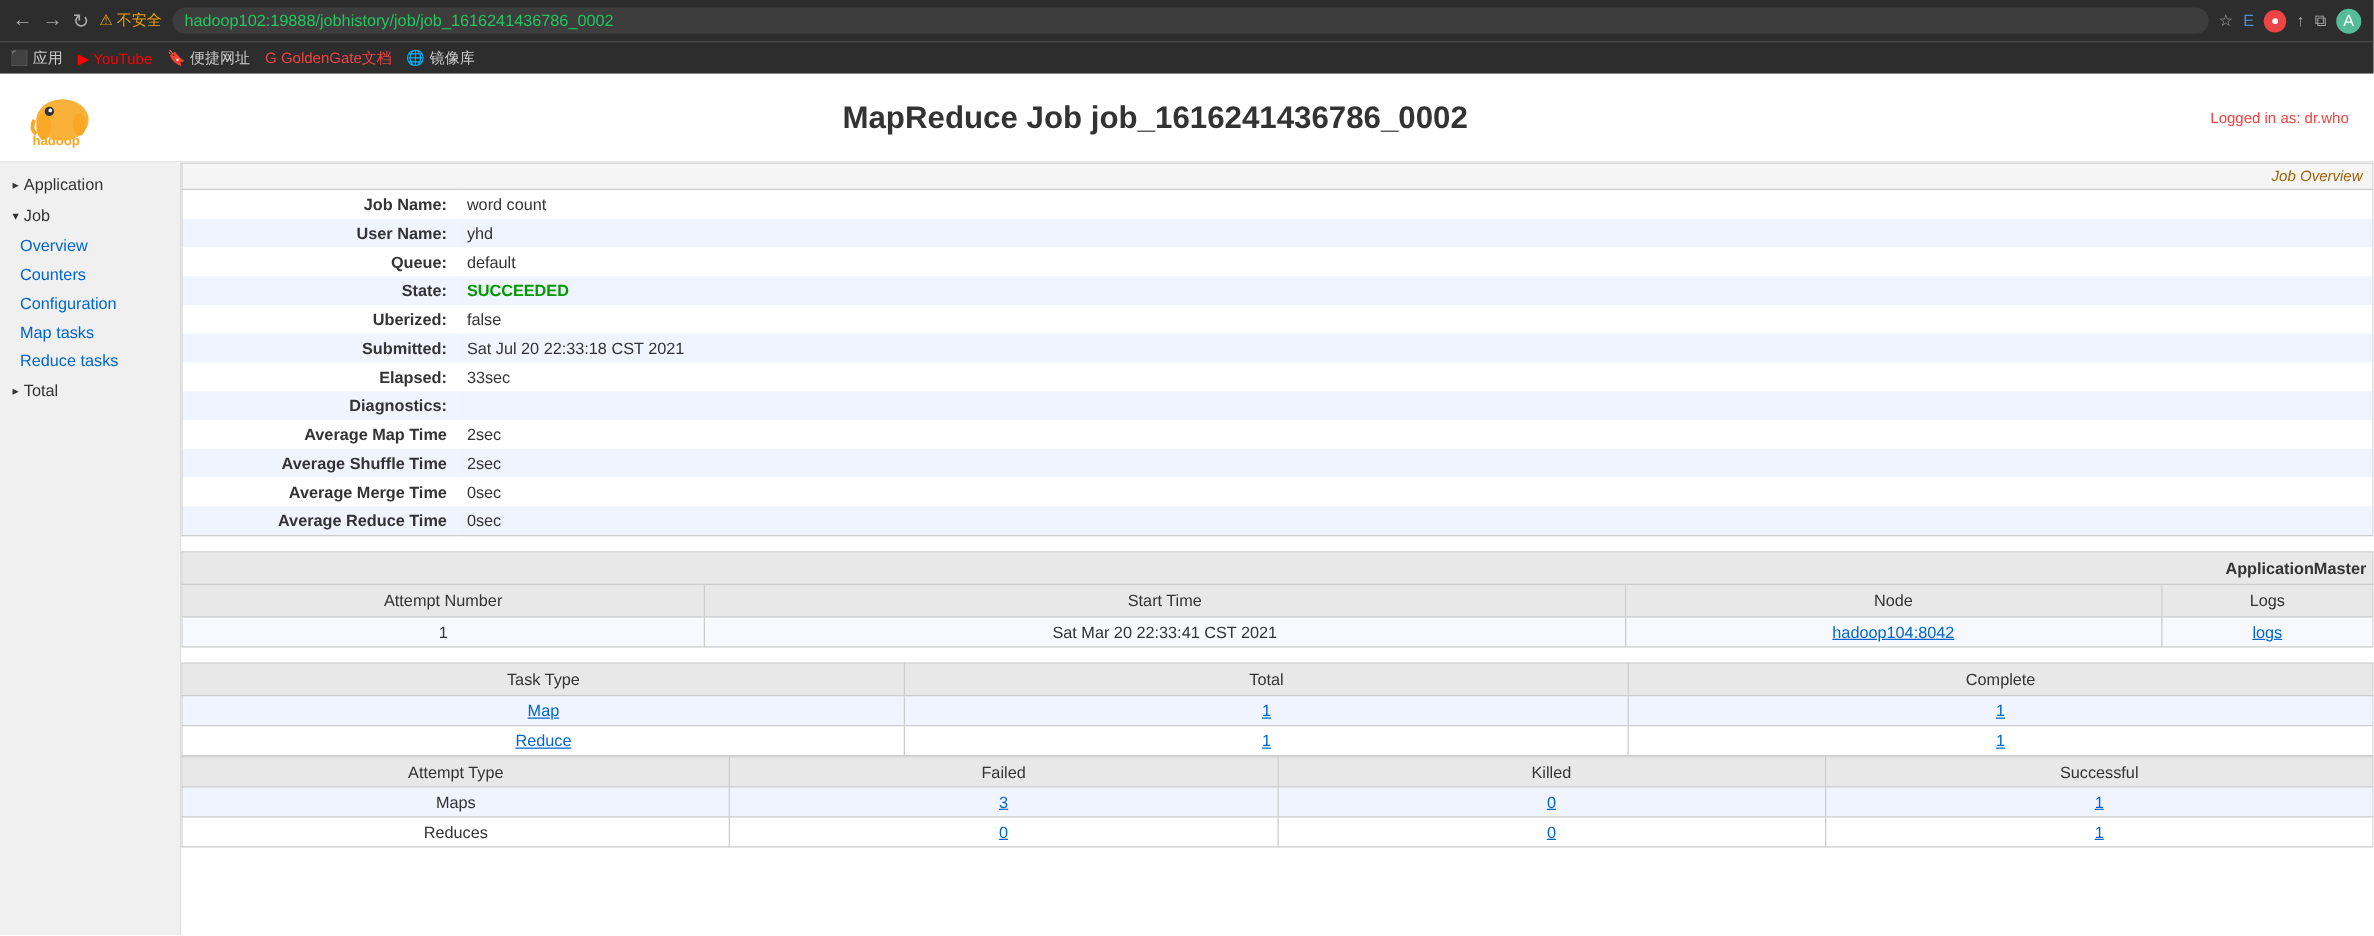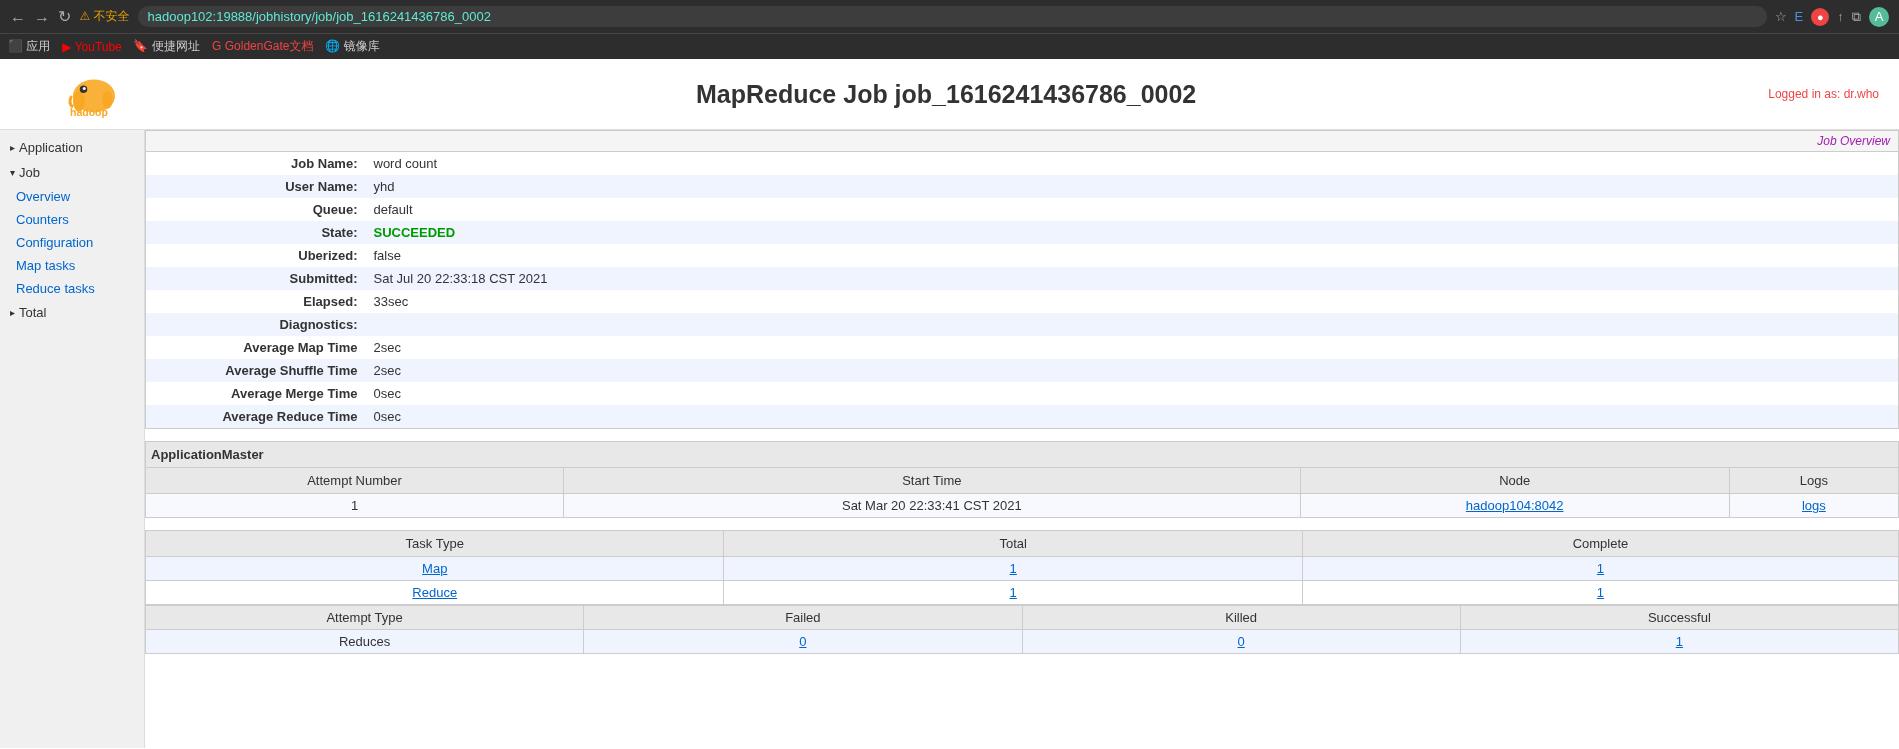--- a/index.html
+++ b/index.html
@@ -15,21 +15,21 @@
     }
     .browser-nav-btn {
       color: #aaa;
       font-size: 16px;
       cursor: pointer;
       background: none;
       border: none;
     }
     .browser-url-bar {
       background: #3d3d3d;
-      color: #5eead4;
+      color: #22c55e;
       padding: 3px 10px;
       border-radius: 12px;
       flex: 1;
       font-size: 13px;
     }
     .browser-icons {
       display: flex;
       gap: 8px;
       align-items: center;
       color: #aaa;
@@ -65,21 +65,20 @@
       background: #fff;
       border-bottom: 1px solid #ddd;
       padding: 10px 20px;
       display: flex;
       align-items: center;
       justify-content: space-between;
     }
     .hadoop-logo {
       display: flex;
       align-items: center;
-      margin-left: 44px;
     }
     .hadoop-logo-elephant {
       width: 60px;
       height: 50px;
     }
     .app-title {
       font-size: 25px;
       font-weight: bold;
       color: #333;
       text-align: center;
@@ -174,21 +173,21 @@
     .am-table td {
       padding: 4px 8px;
       font-size: 13px;
       text-align: center;
       border: 1px solid #ccc;
       background: #f8f8ff;
     }
     .am-table .section-title {
       background: #e8e8e8;
       font-weight: bold;
-      text-align: left;
+      text-align: right;
       padding: 5px;
     }
     .am-link {
       color: #06c;
       text-decoration: underline;
       cursor: pointer;
     }
 
     
     .task-table {
@@ -215,21 +214,21 @@
     .task-table tr:nth-child(odd) td { background: #fff; }
     .task-table .subheader td {
       background: #e8e8e8 !important;
       font-weight: normal;
     }
 
     .overview-header {
       text-align: right;
       padding: 3px 8px;
       font-size: 12px;
-      color: #a21caf;
+      color: #a16207;
       font-style: italic;
       background: #f5f5f5;
       border: 1px solid #ccc;
       border-bottom: none;
     }
 
     .status-succeeded { color: #090; font-weight: bold; }
   </style>
 </head>
 <body>
@@ -396,20 +395,26 @@
         </table>
         <table class="task-table" style="margin-top: 0px;">
 <tbody>
   <tr class="subheader">
     <td style="width:25%">Attempt Type</td>
     <td style="width:25%">Failed</td>
     <td style="width:25%">Killed</td>
     <td style="width:25%">Successful</td>
   </tr>
   <tr>
+    <td>Maps</td>
+    <td><a class="am-link">3</a></td>
+    <td><a class="am-link">0</a></td>
+    <td><a class="am-link">1</a></td>
+  </tr>
+  <tr>
     <td>Reduces</td>
     <td><a class="am-link">0</a></td>
     <td><a class="am-link">0</a></td>
     <td><a class="am-link">1</a></td>
   </tr>
 </tbody>
         </table>
 
     </div>
   </div>

